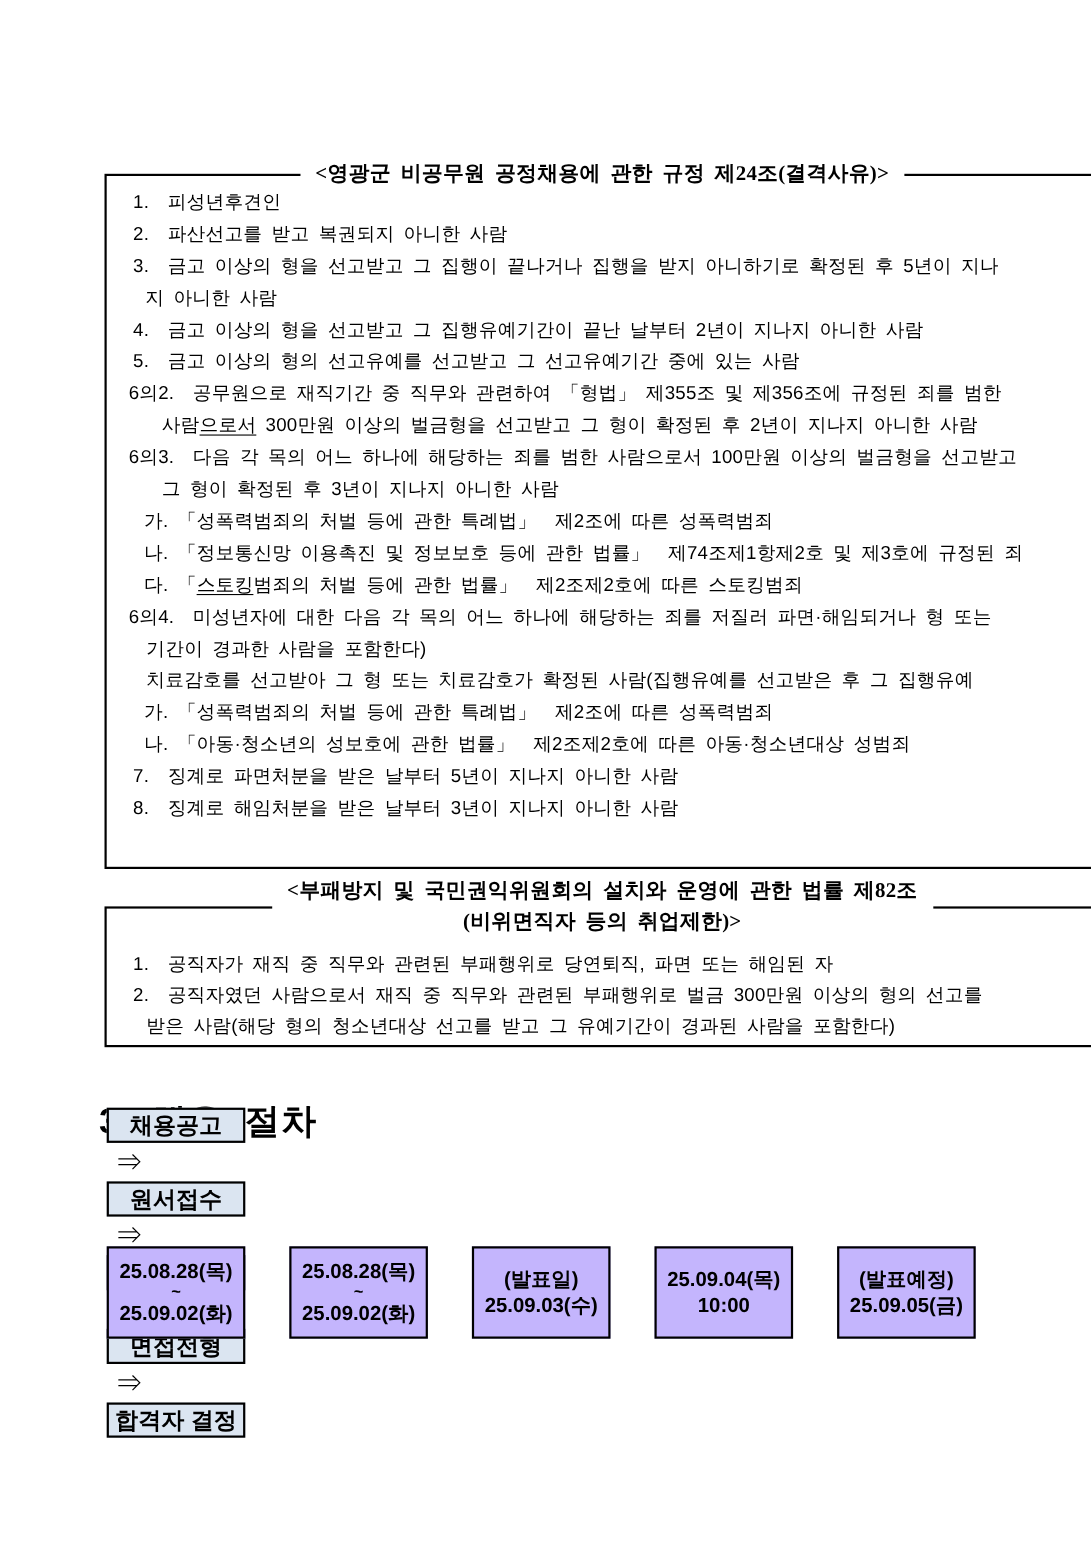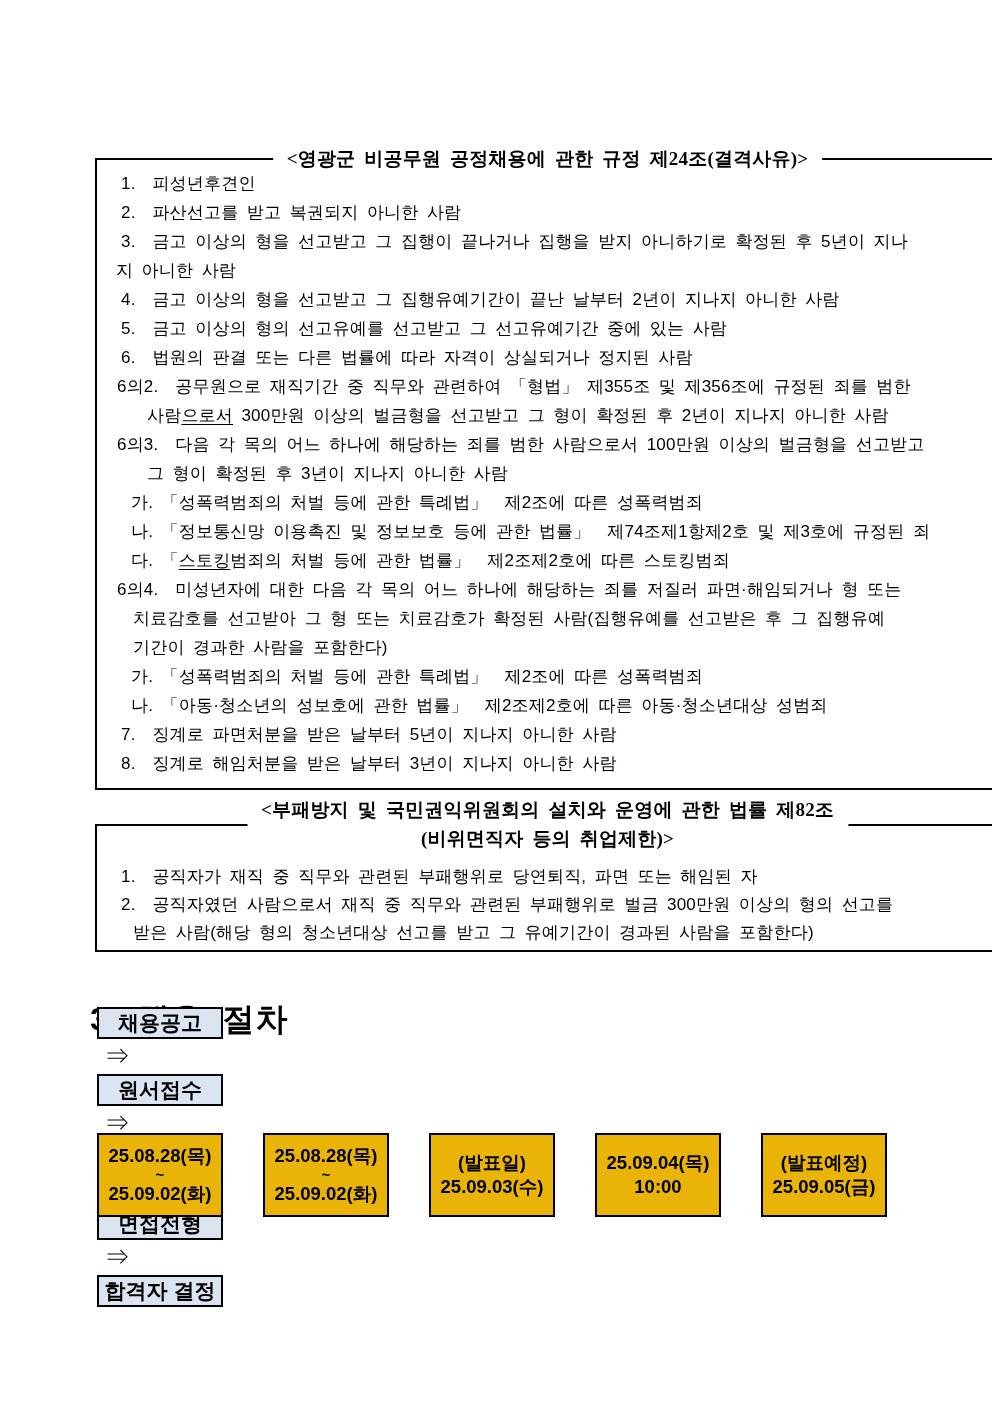--- a/index.html
+++ b/index.html
@@ -42,21 +42,21 @@
   .tline {
     font-size:17px;
     line-height:29px;
     white-space:pre;
     word-spacing:3.5px;
     letter-spacing:0.2px;
   }
   .b2 .tline { line-height:28px; }
   .ind-n     { padding-left:5px;  }
   .ind-n0    { padding-left:1px;  }
-  .ind-flush { padding-left:0px;  }
+  .ind-flush { padding-left:0px;margin-left:16px;  }
   .ind-cont  { padding-left:31px; }
   .ind-cont2 { padding-left:17px; }
   .ind-ga    { padding-left:15px; }
   .useg { text-decoration:underline; text-underline-offset:3px; }
   
   .sec3-heading {
     position:absolute;
     left:90px; top:998px;
     font-size:32px;
     font-weight:bold;
@@ -84,21 +84,21 @@
   }
   .arrow-cell {
     width:40px; flex:none;
     display:flex; align-items:center; justify-content:center;
     font-size:26px;
     color:#000;
   }
   .date-box {
     width:126px; flex:none;
     border:2px solid #000;
-    background:#eab308;
+    background:#c4b5fd;
     display:flex; flex-direction:column;
     align-items:center; justify-content:center;
     font-size:18.5px; font-weight:bold;
     text-align:center;
   }
   .date-box .dline { line-height:24px; white-space:nowrap; }
   .date-box .dline.tilde { line-height:14px; font-size:15px; }
   .date-spacer { width:40px; flex:none; }
 </style>
 </head>
@@ -108,31 +108,30 @@
 
   <div class="legal-box b1">
     <div class="legend">&lt;영광군 비공무원 공정채용에 관한 규정 제24조(결격사유)&gt;</div>
     <div class="legal-content" id="box1-lines">
         <div class="tline ind-n"><span>1.  피성년후견인</span></div>
         <div class="tline ind-n"><span>2.  파산선고를 받고 복권되지 아니한 사람</span></div>
         <div class="tline ind-n"><span>3.  금고 이상의 형을 선고받고 그 집행이 끝나거나 집행을 받지 아니하기로 확정된 후 5년이 지나</span></div>
         <div class="tline ind-flush"><span>지 아니한 사람</span></div>
         <div class="tline ind-n"><span>4.  금고 이상의 형을 선고받고 그 집행유예기간이 끝난 날부터 2년이 지나지 아니한 사람</span></div>
         <div class="tline ind-n"><span>5.  금고 이상의 형의 선고유예를 선고받고 그 선고유예기간 중에 있는 사람</span></div>
-        <div class="tline ind-n"><span>6.  법원의 판결 또는 다른 법률에 따라 자격이 상실되거나 정지된 사람</span></div>
         <div class="tline ind-n0"><span>6의2.  공무원으로 재직기간 중 직무와 관련하여 「형법」 제355조 및 제356조에 규정된 죄를 범한</span></div>
         <div class="tline ind-cont"><span>사람</span><span class="useg">으로서</span><span> 300만원 이상의 벌금형을 선고받고 그 형이 확정된 후 2년이 지나지 아니한 사람</span></div>
         <div class="tline ind-n0"><span>6의3.  다음 각 목의 어느 하나에 해당하는 죄를 범한 사람으로서 100만원 이상의 벌금형을 선고받고</span></div>
         <div class="tline ind-cont"><span>그 형이 확정된 후 3년이 지나지 아니한 사람</span></div>
         <div class="tline ind-ga"><span>가. 「성폭력범죄의 처벌 등에 관한 특례법」  제2조에 따른 성폭력범죄</span></div>
         <div class="tline ind-ga"><span>나. 「정보통신망 이용촉진 및 정보보호 등에 관한 법률」  제74조제1항제2호 및 제3호에 규정된 죄</span></div>
         <div class="tline ind-ga"><span>다. 「</span><span class="useg">스토킹</span><span>범죄의 처벌 등에 관한 법률」  제2조제2호에 따른 스토킹범죄</span></div>
         <div class="tline ind-n0"><span>6의4.  미성년자에 대한 다음 각 목의 어느 하나에 해당하는 죄를 저질러 파면·해임되거나 형 또는</span></div>
+        <div class="tline ind-cont2"><span>기간이 경과한 사람을 포함한다)</span></div>
         <div class="tline ind-cont2"><span>치료감호를 선고받아 그 형 또는 치료감호가 확정된 사람(집행유예를 선고받은 후 그 집행유예</span></div>
-        <div class="tline ind-cont2"><span>기간이 경과한 사람을 포함한다)</span></div>
         <div class="tline ind-ga"><span>가. 「성폭력범죄의 처벌 등에 관한 특례법」  제2조에 따른 성폭력범죄</span></div>
         <div class="tline ind-ga"><span>나. 「아동·청소년의 성보호에 관한 법률」  제2조제2호에 따른 아동·청소년대상 성범죄</span></div>
         <div class="tline ind-n"><span>7.  징계로 파면처분을 받은 날부터 5년이 지나지 아니한 사람</span></div>
         <div class="tline ind-n"><span>8.  징계로 해임처분을 받은 날부터 3년이 지나지 아니한 사람</span></div>
       </div>
   </div>
 
   <div class="legal-box b2">
     <div class="legend"><span>&lt;부패방지 및 국민권익위원회의 설치와 운영에 관한 법률 제82조</span><br><span>(비위면직자 등의 취업제한)&gt;</span></div>
     <div class="legal-content" id="box2-lines">

